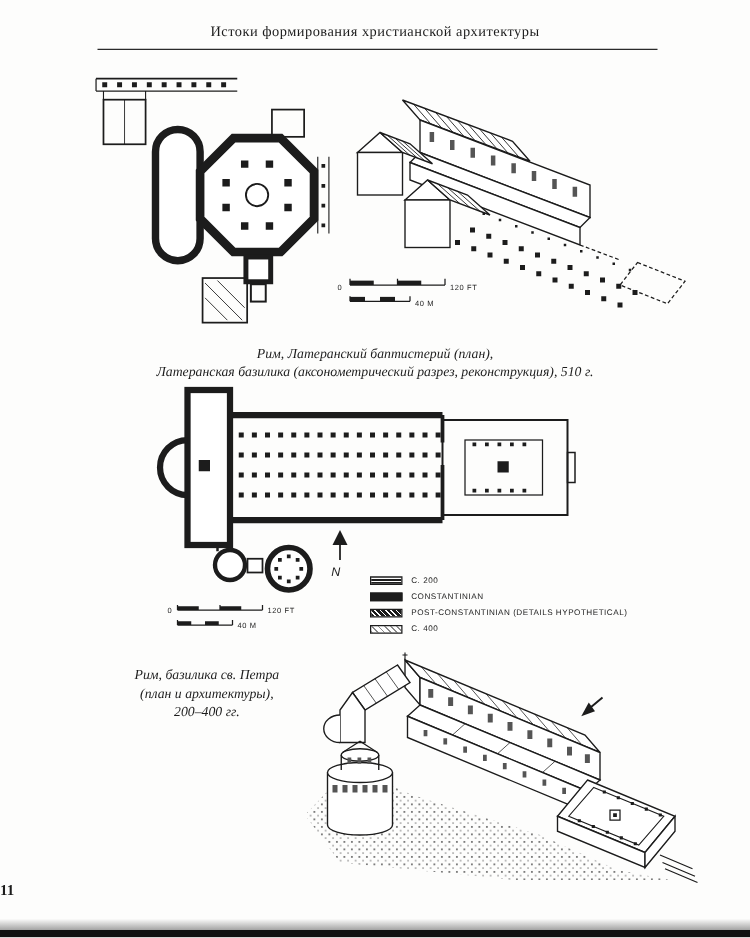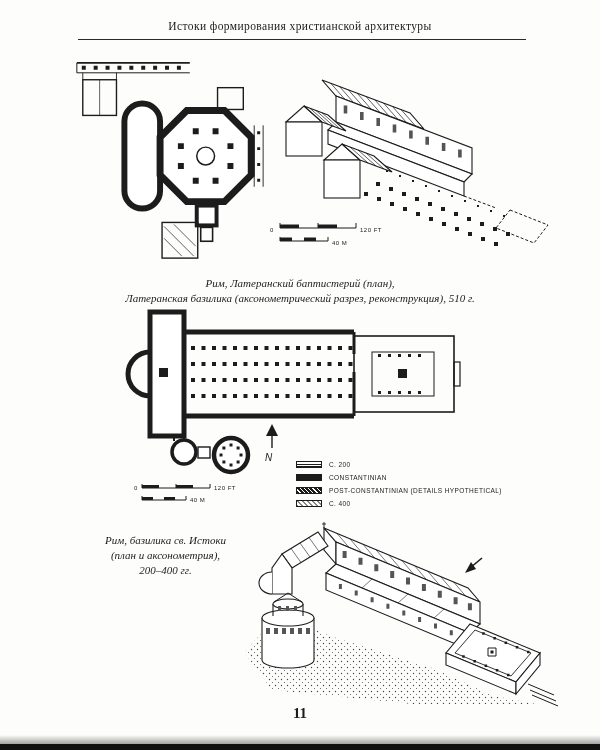--- a/index.html
+++ b/index.html
@@ -19,22 +19,22 @@
   .caption-lateran { top:276px; left:80px; width:440px; }
   .caption-stpeter { top:533px; left:58px; width:215px; }
   .legend { position:absolute; left:296px; top:461px; width:215px; }
   .legend-row { display:flex; align-items:center; gap:7px; margin-bottom:6px; }
   .swatch { width:26px; height:7px; border:1px solid #1c1c1c; flex:0 0 auto; }
   .swatch.hatch-dense { background:repeating-linear-gradient(0deg,#1c1c1c 0px,#1c1c1c 1px,#ffffff 1px,#ffffff 2.5px); }
   .swatch.solid { background:#1c1c1c; }
   .swatch.hatch-dark { background:repeating-linear-gradient(45deg,#1c1c1c 0px,#1c1c1c 2px,#ffffff 2px,#ffffff 3px); }
   .swatch.hatch-light { background:repeating-linear-gradient(45deg,#888 0px,#888 1px,#ffffff 1px,#ffffff 3.5px); }
   .legend-label { font-family:"Liberation Sans", sans-serif; font-size:6.5px; letter-spacing:0.4px; color:#222; white-space:nowrap; }
-  .page-number { position:absolute; top:705px; left:0; width:100%; text-align:center;
-                 font-weight:bold; font-size:15px; }
+  .page-number { position:absolute; top:705px; left:0; width:100%; 
+                 font-weight:bold; font-size:12px; }
   .bottom-shade { position:absolute; left:0; right:0; bottom:6px; height:9px;
                   background:linear-gradient(180deg, rgba(120,120,120,0), rgba(90,90,90,0.55)); }
   .bottom-edge { position:absolute; left:0; right:0; bottom:0; height:6px; background:#111; }
   svg text { font-family:"Liberation Sans", sans-serif; fill:#1c1c1c; letter-spacing:0.5px; }
 </style>
 </head>
 <body>
 
 <div class="page">
 
@@ -175,22 +175,22 @@
       <span class="swatch hatch-dark"></span>
       <span class="legend-label">POST-CONSTANTINIAN (DETAILS HYPOTHETICAL)</span>
     </div>
     <div class="legend-row">
       <span class="swatch hatch-light"></span>
       <span class="legend-label">C. 400</span>
     </div>
   </div>
 
   <div class="caption caption-stpeter">
-    <div>Рим, базилика св. Истоки</div>
-    <div>(план и аксонометрия),</div>
+    <div>Рим, базилика св. Петра</div>
+    <div>(план и архитектуры),</div>
     <div>200–400 гг.</div>
   </div>
 
   <svg class="fig fig-stpeter-axon" viewBox="0 0 330 210">
     <defs>
       <pattern id="stip" width="6" height="6" patternUnits="userSpaceOnUse">
         <circle cx="1.5" cy="1.5" r="0.7" fill="#444"></circle>
         <circle cx="4.5" cy="4.5" r="0.5" fill="#444"></circle>
       </pattern>
     </defs>

